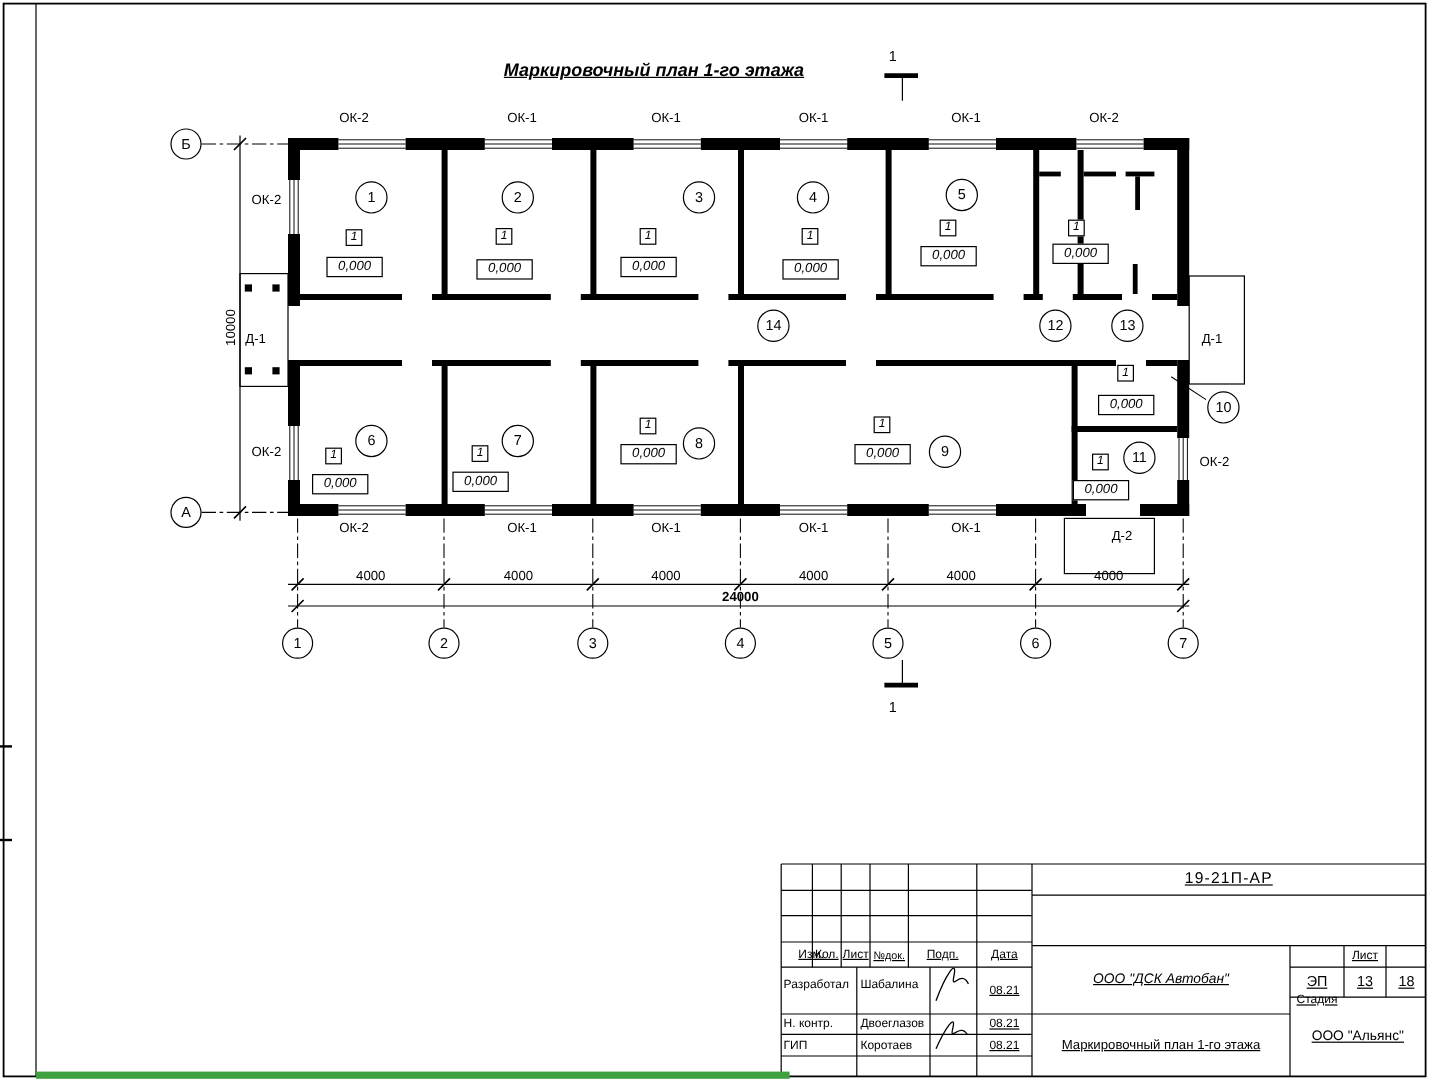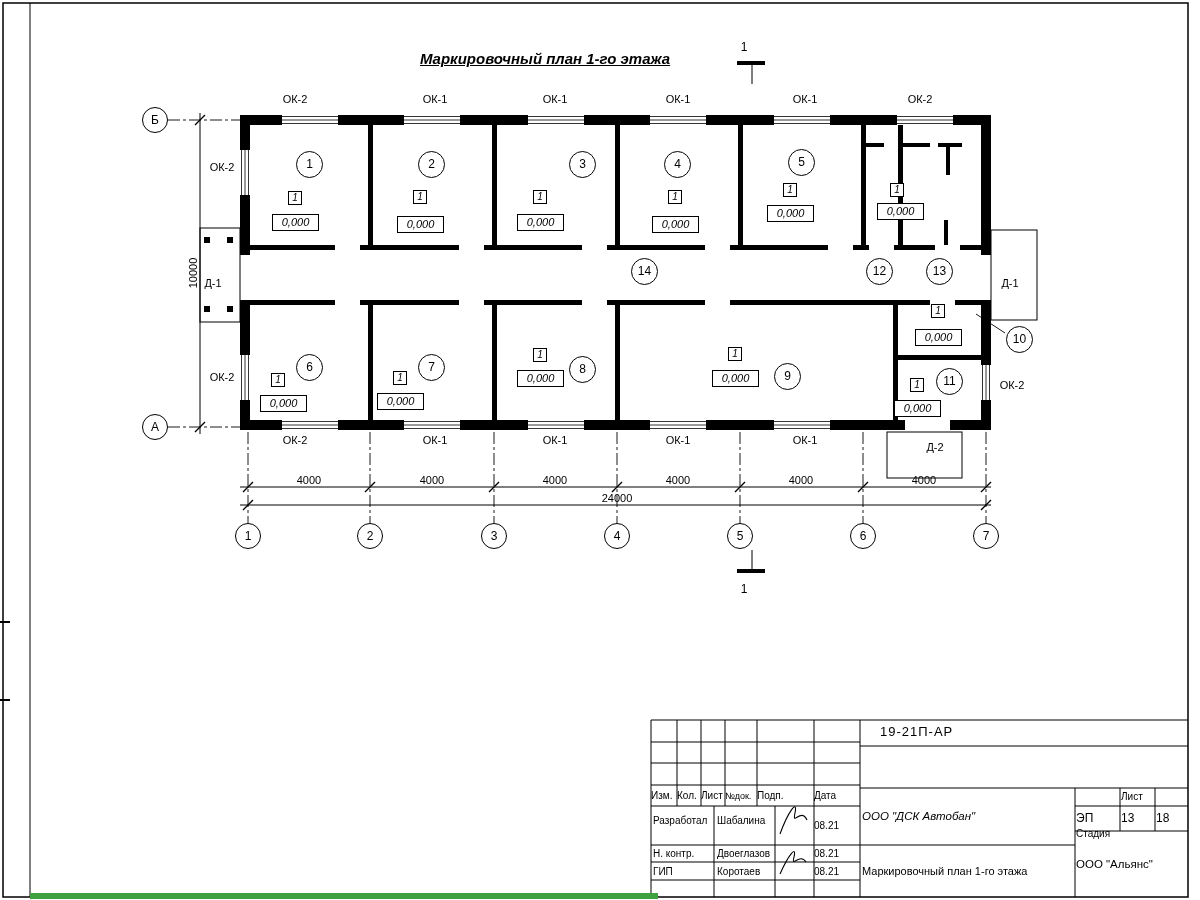--- a/index.html
+++ b/index.html
@@ -13,21 +13,21 @@
   .rc{position:absolute;width:27px;height:27px;border:1.3px solid #000;border-radius:50%;
       font-size:12px;line-height:25px;text-align:center;background:#fff;box-sizing:border-box;}
   .ac{position:absolute;width:26px;height:26px;border:1.3px solid #000;border-radius:50%;
       font-size:12px;line-height:24px;text-align:center;background:#fff;box-sizing:border-box;}
   .ebox{position:absolute;width:14px;height:14px;border:1px solid #000;font-style:italic;
         font-size:10px;line-height:12px;text-align:center;background:#fff;box-sizing:border-box;}
   .eval{position:absolute;width:47px;height:17px;border:1px solid #000;font-style:italic;
         font-size:11px;line-height:15px;text-align:center;background:#fff;box-sizing:border-box;}
   .vdim{transform:rotate(-90deg);}
   .tbt{position:absolute;white-space:nowrap;font-size:10px;line-height:12px;}
-  .c{}
+  .c{text-align:center;text-decoration:underline;}
   .it{font-style:italic;}
   .obj{white-space:normal;text-align:center;}
   .strip{position:absolute;left:30px;top:893px;width:628px;height:6px;background:#3fa03f;}
 </style>
 </head>
 <body>
 
 <div class="sheet">
 
 <svg class="linework" width="1200" height="900" viewBox="0 0 1200 900">
@@ -221,21 +221,21 @@
 
 <div class="ac" style="left:142px;top:107px;">Б</div>
 <div class="ac" style="left:142px;top:414px;">А</div>
 
 <div class="lbl" style="left:289px;top:473px;width:40px;">4000</div>
 <div class="lbl" style="left:412px;top:473px;width:40px;">4000</div>
 <div class="lbl" style="left:535px;top:473px;width:40px;">4000</div>
 <div class="lbl" style="left:658px;top:473px;width:40px;">4000</div>
 <div class="lbl" style="left:781px;top:473px;width:40px;">4000</div>
 <div class="lbl" style="left:904px;top:473px;width:40px;">4000</div>
-<div class="lbl" style="left:597px;top:491px;width:40px;">24000</div>
+<div class="lbl" style="left:597px;top:491px;width:40px;font-weight:bold;">24000</div>
 <div class="lbl vdim" style="left:171px;top:266px;width:44px;">10000</div>
 
 <div class="tbt c" style="left:880px;top:726px;width:288px;font-size:13px;letter-spacing:1px;">19-21П-АР</div>
 
 <div class="tbt c" style="left:651px;top:790px;width:50px;">Изм.</div>
 <div class="tbt c" style="left:677px;top:790px;width:24px;">Кол.</div>
 <div class="tbt c" style="left:701px;top:790px;width:24px;">Лист</div>
 <div class="tbt c" style="left:725px;top:790px;width:32px;font-size:9px;">№док.</div>
 <div class="tbt c" style="left:757px;top:790px;width:57px;">Подп.</div>
 <div class="tbt c" style="left:814px;top:790px;width:46px;">Дата</div>

